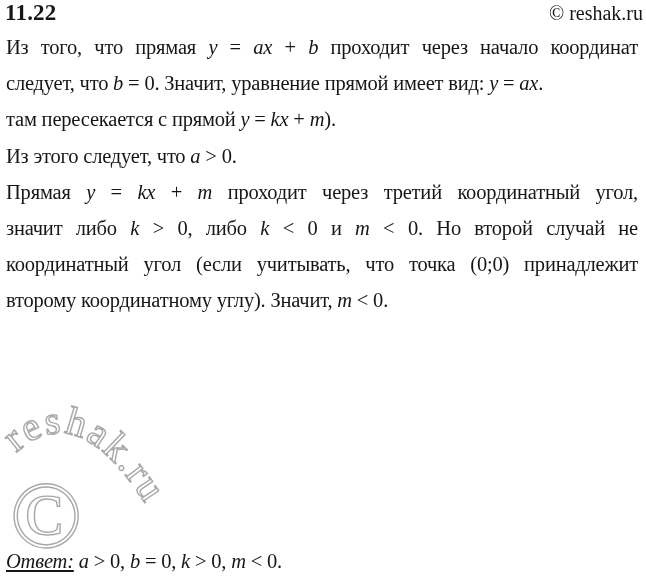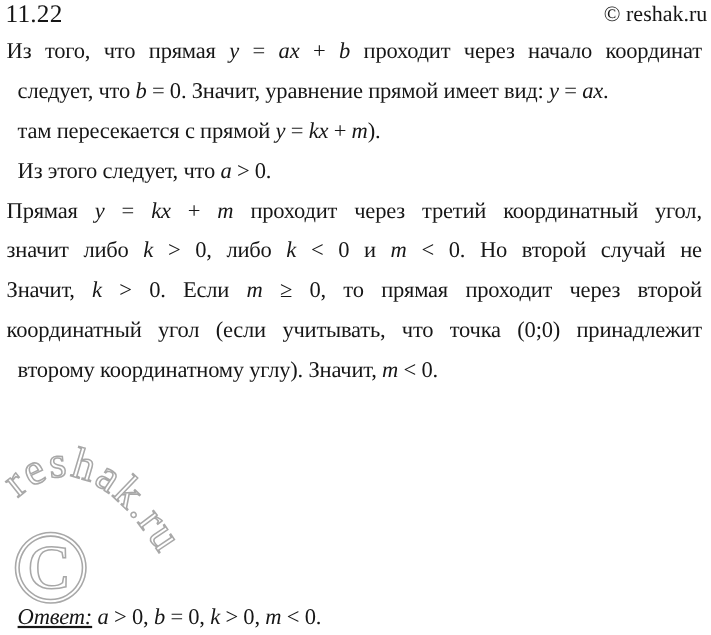--- a/index.html
+++ b/index.html
@@ -6,42 +6,42 @@
   .page{
     position:relative;
     width:646px;height:577px;
     background:#ffffff;
     color:#161616;
     font-family:"Liberation Serif","DejaVu Serif",serif;
     overflow:hidden;
   }
   .prob-num{
     position:absolute;left:5px;top:0px;
-    font-size:23px;font-weight:normal;letter-spacing:0.2px;
+    font-size:23px;font-weight:bold;letter-spacing:0.2px;
     z-index:2;
   }
   .credit{
     position:absolute;right:3px;top:2px;
     font-size:20px;
     z-index:2;
     text-align:right;
   }
   .solution{
     position:absolute;left:6px;top:29px;width:632px;
     z-index:1;
   }
   .para{margin:0;padding:0;}
   .line{
     font-size:20.5px;
     line-height:36.2px;
     letter-spacing:-0.2px;
     white-space:normal;
   }
   .just{text-align:justify;text-align-last:justify;}
-  .endline{text-align:left;margin-left:10px;}
+  .endline{text-align:left;}
   .math{font-style:italic;}
   .underline{text-decoration:underline;font-style:italic;}
   .answer{
     position:absolute;left:6px;top:543px;width:632px;
     font-size:20.5px;line-height:36.2px;letter-spacing:-0.2px;
     z-index:1;
   }
   .watermark{
     position:absolute;left:0px;top:395px;
     z-index:0;
@@ -74,21 +74,20 @@
         <div class="line endline"><span>там пересекается с прямой </span><span class="math">y</span><span> = </span><span class="math">kx</span><span> + </span><span class="math">m</span><span>).</span></div>
       </div>
       <div class="para">
         <div class="line endline"><span>Из этого следует, что </span><span class="math">a</span><span> &gt; 0.</span></div>
       </div>
       <div class="para">
         <div class="line just"><span>Прямая </span><span class="math">y</span><span> = </span><span class="math">kx</span><span> + </span><span class="math">m</span><span> проходит через третий координатный угол,</span></div>
         <div class="line just"><span>значит либо </span><span class="math">k</span><span> &gt; 0, либо </span><span class="math">k</span><span> &lt; 0 и </span><span class="math">m</span><span> &lt; 0. Но второй случай не</span></div>
       </div>
       <div class="para">
-        <div class="line just"><span>Значит, </span><span class="math">k</span><span> &gt; 0. Если </span><span class="math">m</span><span> ≥ 0, то прямая проходит через второй</span></div>
         <div class="line just"><span>координатный угол (если учитывать, что точка (0;0) принадлежит</span></div>
         <div class="line endline"><span>второму координатному углу). Значит, </span><span class="math">m</span><span> &lt; 0.</span></div>
       </div>
     </div>
 
   <div class="answer">
       <div class="line endline"><span class="underline">Ответ:</span><span> </span><span class="math">a</span><span> &gt; 0, </span><span class="math">b</span><span> = 0, </span><span class="math">k</span><span> &gt; 0, </span><span class="math">m</span><span> &lt; 0.</span></div>
     </div>
 
 </div>

